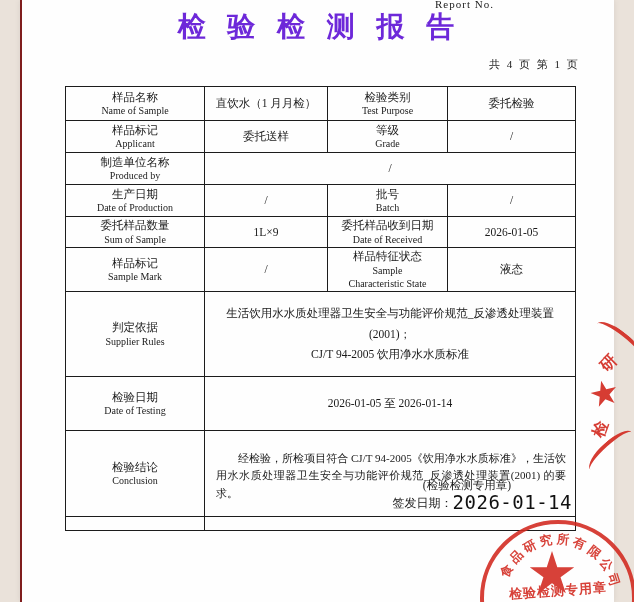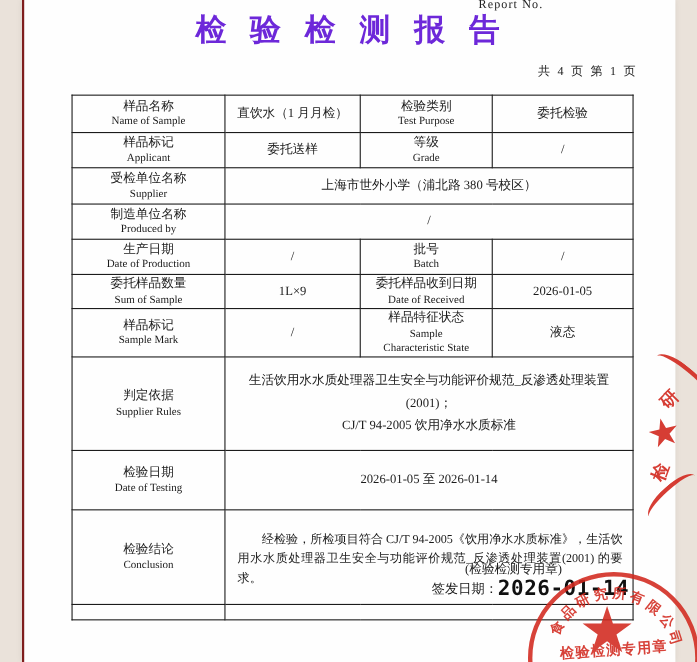--- a/index.html
+++ b/index.html
@@ -51,21 +51,21 @@
   
   td.conclusion-cell { position:relative; text-align:left; vertical-align:top; padding:0; }
   .conclusion-body {
     padding:5px 6px 0 8px; text-indent:2em; text-align:justify;
     font-size:11px; line-height:1.55;
   }
   .seal-note  { position:absolute; right:64px; top:47px; font-size:11.5px; }
   .issue-line { position:absolute; right:3px; bottom:1px; white-space:nowrap; }
   .issue-label{ font-size:12px; vertical-align:2px; }
   .issue-date { font-family:"DejaVu Sans Mono","Liberation Mono",monospace;
-                font-weight:bold; font-size:19px; letter-spacing:0.5px; color:#101010; }
+                font-weight:normal; font-size:19px; letter-spacing:0.5px; color:#101010; }
   .stamp-main {
     position:absolute; left:480px; top:520px; width:156px; height:156px;
     opacity:0.88; pointer-events:none;
   }
   .stamp-circle {
     position:absolute; left:0; top:0; width:156px; height:156px;
     border:4px solid #d2281e; border-radius:50%;
   }
   .stamp-arc { position:absolute; left:0; top:0; width:156px; height:156px; }
   .stamp-arc span {
@@ -141,27 +141,20 @@
             <span class="en">Applicant</span>
           </td>
       <td class="val">委托送样</td>
       <td>
             <span class="cn">等级</span>
             <span class="en">Grade</span>
           </td>
       <td class="val">/</td>
     </tr>
 
-    <tr class="r4">
-      <td>
-            <span class="cn">受检单位名称</span>
-            <span class="en">Supplier</span>
-          </td>
-      <td class="val" colspan="3">上海市世外小学（浦北路 380 号校区）</td>
-    </tr>
 
     <tr class="r5">
       <td>
             <span class="cn">制造单位名称</span>
             <span class="en">Produced by</span>
           </td>
       <td class="val" colspan="3">/</td>
     </tr>
 
     <tr class="r6">

